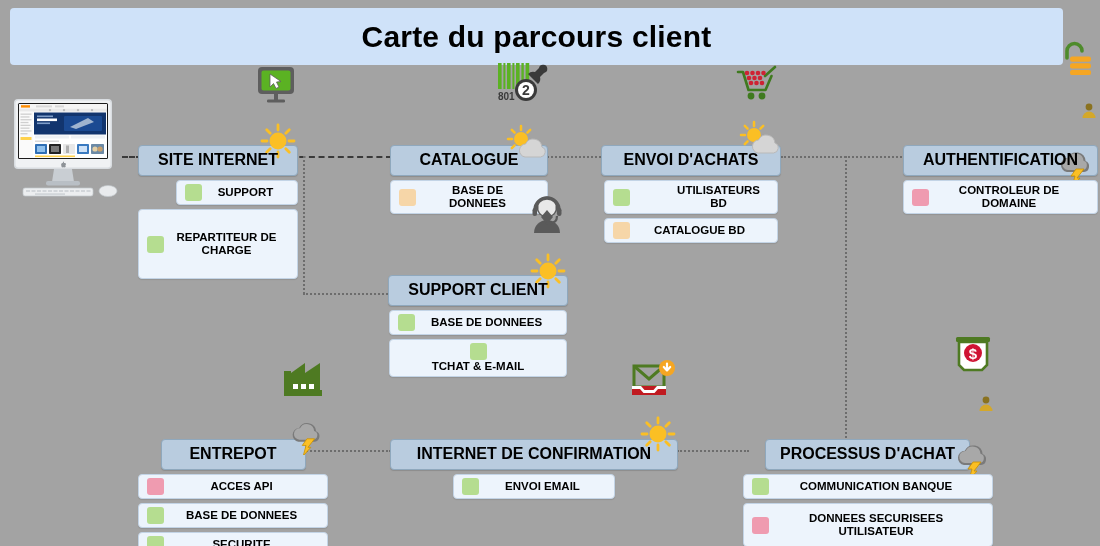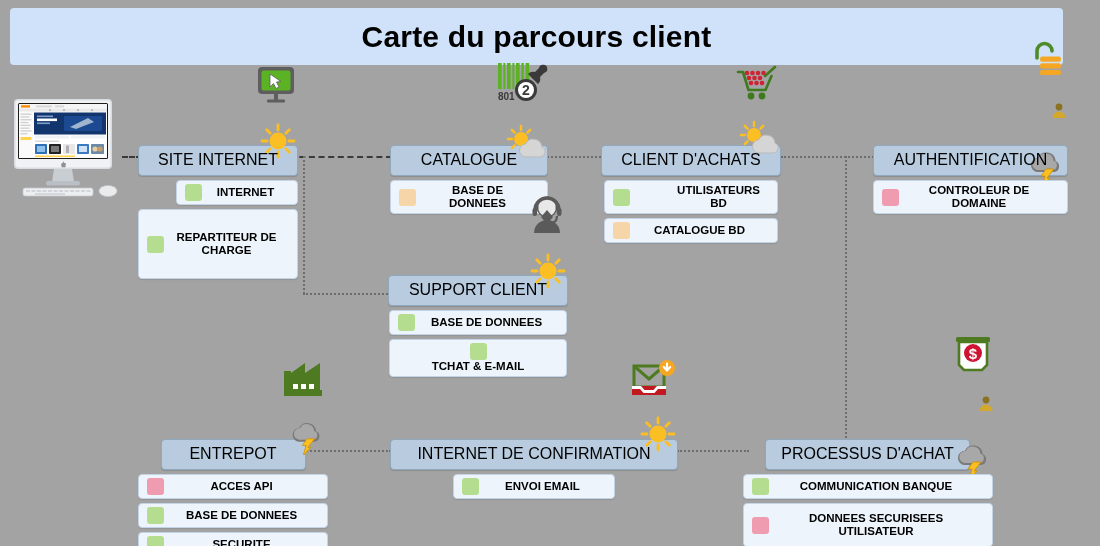--- a/index.html
+++ b/index.html
@@ -36,21 +36,21 @@
   
   .node { position: absolute; z-index: 3; }
   .icon-row {
     display: flex; align-items: flex-end; justify-content: center;
     gap: 10px; height: 56px; margin-bottom: 3px; flex-direction: column;
   }
   .hdr {
     background: #b9ccdf;
     border: 1px solid #8fa8bd;
     border-radius: 4px;
-    color: #000; font-weight: normal; font-size: 16px;
+    color: #000; font-weight: bold; font-size: 16px;
     text-align: center; line-height: 1;
     padding: 6px 10px 7px;
     white-space: nowrap;
     box-shadow: 0 1px 1px rgba(0,0,0,.14);
   }
   .items { margin-top: 4px; display: flex; flex-direction: column; align-items: center; gap: 4px; }
   .item {
     background: #edf4fc;
     border: 1px solid #c3d4e6;
     border-radius: 4px;
@@ -199,21 +199,21 @@
             <line x1="31.3" y1="8.7" x2="27.8" y2="12.2"></line>
               <line x1="12.2" y1="27.8" x2="8.7" y2="31.3"></line>
           </g>
         </svg>
       </span>
     </div>
     <div class="hdr">SITE INTERNET</div>
     <div class="items" style="align-items:flex-end;">
       <div class="item" style="width:122px; margin-right:0;">
         <span class="swatch" style="background:#b5dd90"></span>
-        <span class="item-label">INTERNET</span>
+        <span class="item-label">SUPPORT</span>
       </div>
       <div class="item" style="width:160px; height:70px; align-items:center;">
         <span class="swatch" style="background:#b5dd90"></span>
         <span class="item-label">REPARTITEUR DE CHARGE</span>
       </div>
     </div>
   </div>
 
   <div class="node" style="left:390px; top:86px; width:158px;">
     <div class="icon-row">
@@ -289,34 +289,34 @@
             <line x1="17" y1="3" x2="17" y2="7"></line>
               <line x1="4" y1="16" x2="8" y2="16"></line>
             <line x1="7.8" y1="6.8" x2="10.6" y2="9.6"></line>
               <line x1="26.2" y1="6.8" x2="23.4" y2="9.6"></line>
             <line x1="7.8" y1="25.2" x2="10.6" y2="22.4"></line>
           </g>
           <path d="M21 34 a6.6 6.6 0 0 1 .6-13.1 a8.6 8.6 0 0 1 16.3 3.1 a5.2 5.2 0 0 1-1.4 10 z" fill="#d5d5d5" stroke="#b9b9b9" stroke-width="1"></path>
         </svg>
       </span>
     </div>
-    <div class="hdr">CLIENT D'ACHATS</div>
+    <div class="hdr">ENVOI D'ACHATS</div>
     <div class="items">
       <div class="item" style="width:174px;gap:38px;">
         <span class="swatch" style="background:#b5dd90"></span>
         <span class="item-label">UTILISATEURS BD</span>
       </div>
       <div class="item" style="width:174px;">
         <span class="swatch" style="background:#f6d6a8"></span>
         <span class="item-label">CATALOGUE BD</span>
       </div>
     </div>
   </div>
 
-  <div class="node" style="left:873px; top:86px; width:195px;">
+  <div class="node" style="left:903px; top:86px; width:195px;">
     <div class="icon-row">
       <span>
         <svg width="40" height="46" viewBox="0 0 40 46">
           <path d="M9 20 V13 a7.5 7.5 0 0 1 15 0" fill="none" stroke="#4e8b2b" stroke-width="3.6" stroke-linecap="round"></path>
           <g fill="#f5a623">
             <rect x="12" y="18.5" width="21" height="5.2" rx="2.2"></rect>
             <rect x="12" y="25.2" width="21" height="5.2" rx="2.2"></rect>
             <rect x="12" y="31.9" width="21" height="5.2" rx="2.2"></rect>
           </g>
         </svg>

